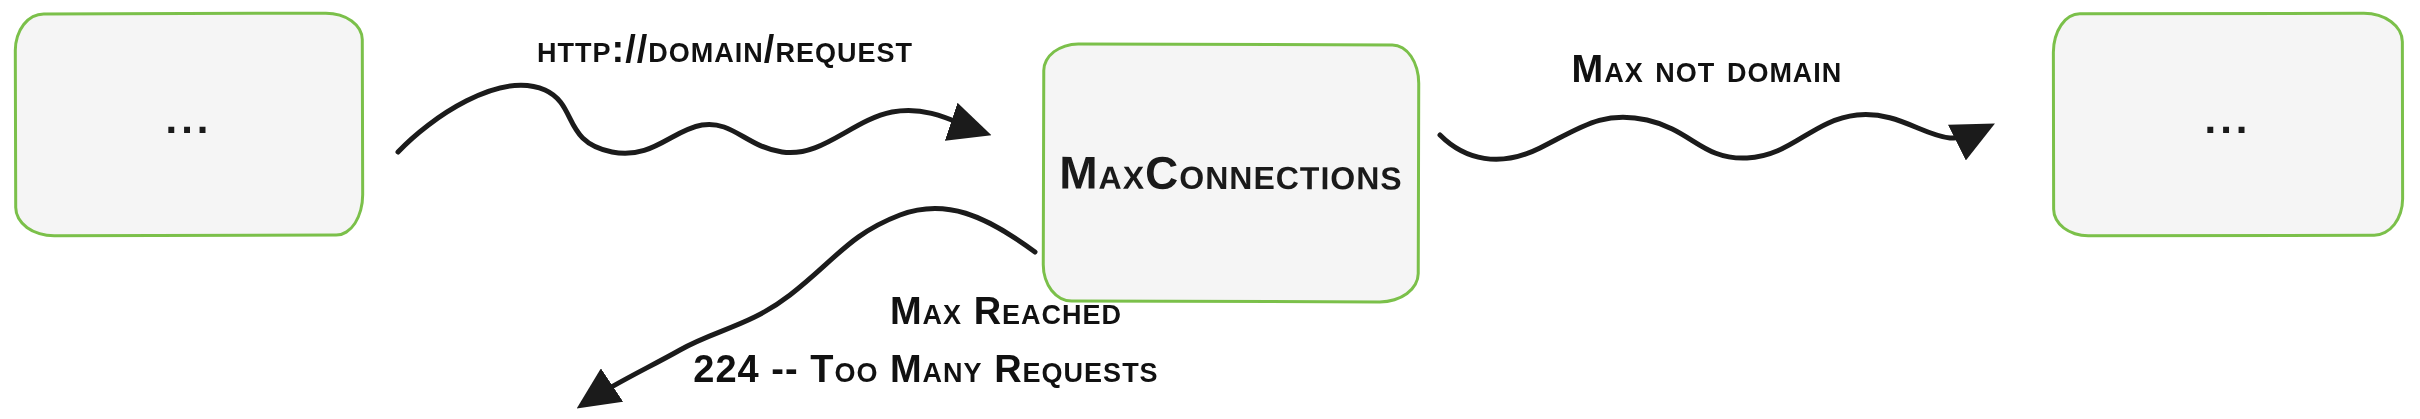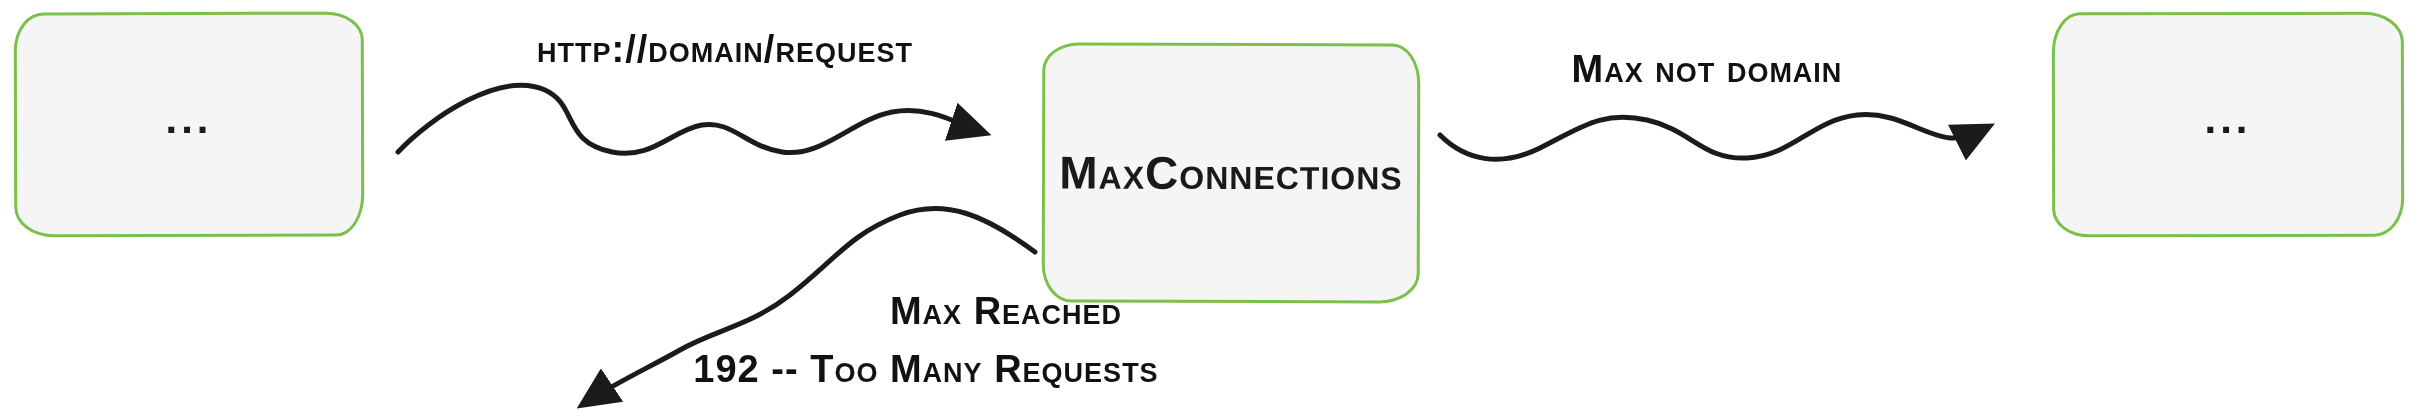--- a/index.html
+++ b/index.html
@@ -94,13 +94,13 @@
 <div class="node sketch-c" style="left:2052px; top:12px; width:352px; height:225px;">
   <span class="dots">...</span>
 </div>
 
 <div class="edge-label" style="left:450px; top:28px; width:550px;">http://domain/request</div>
 
 <div class="edge-label" style="left:1457px; top:48px; width:500px;">Max not domain</div>
 
 <div class="edge-label" style="left:806px; top:290px; width:400px;">Max Reached</div>
 
-<div class="edge-label" style="left:626px; top:348px; width:600px;">192 -- Too Many Requests</div>
+<div class="edge-label" style="left:626px; top:348px; width:600px;">224 -- Too Many Requests</div>
 
 </body></html>

